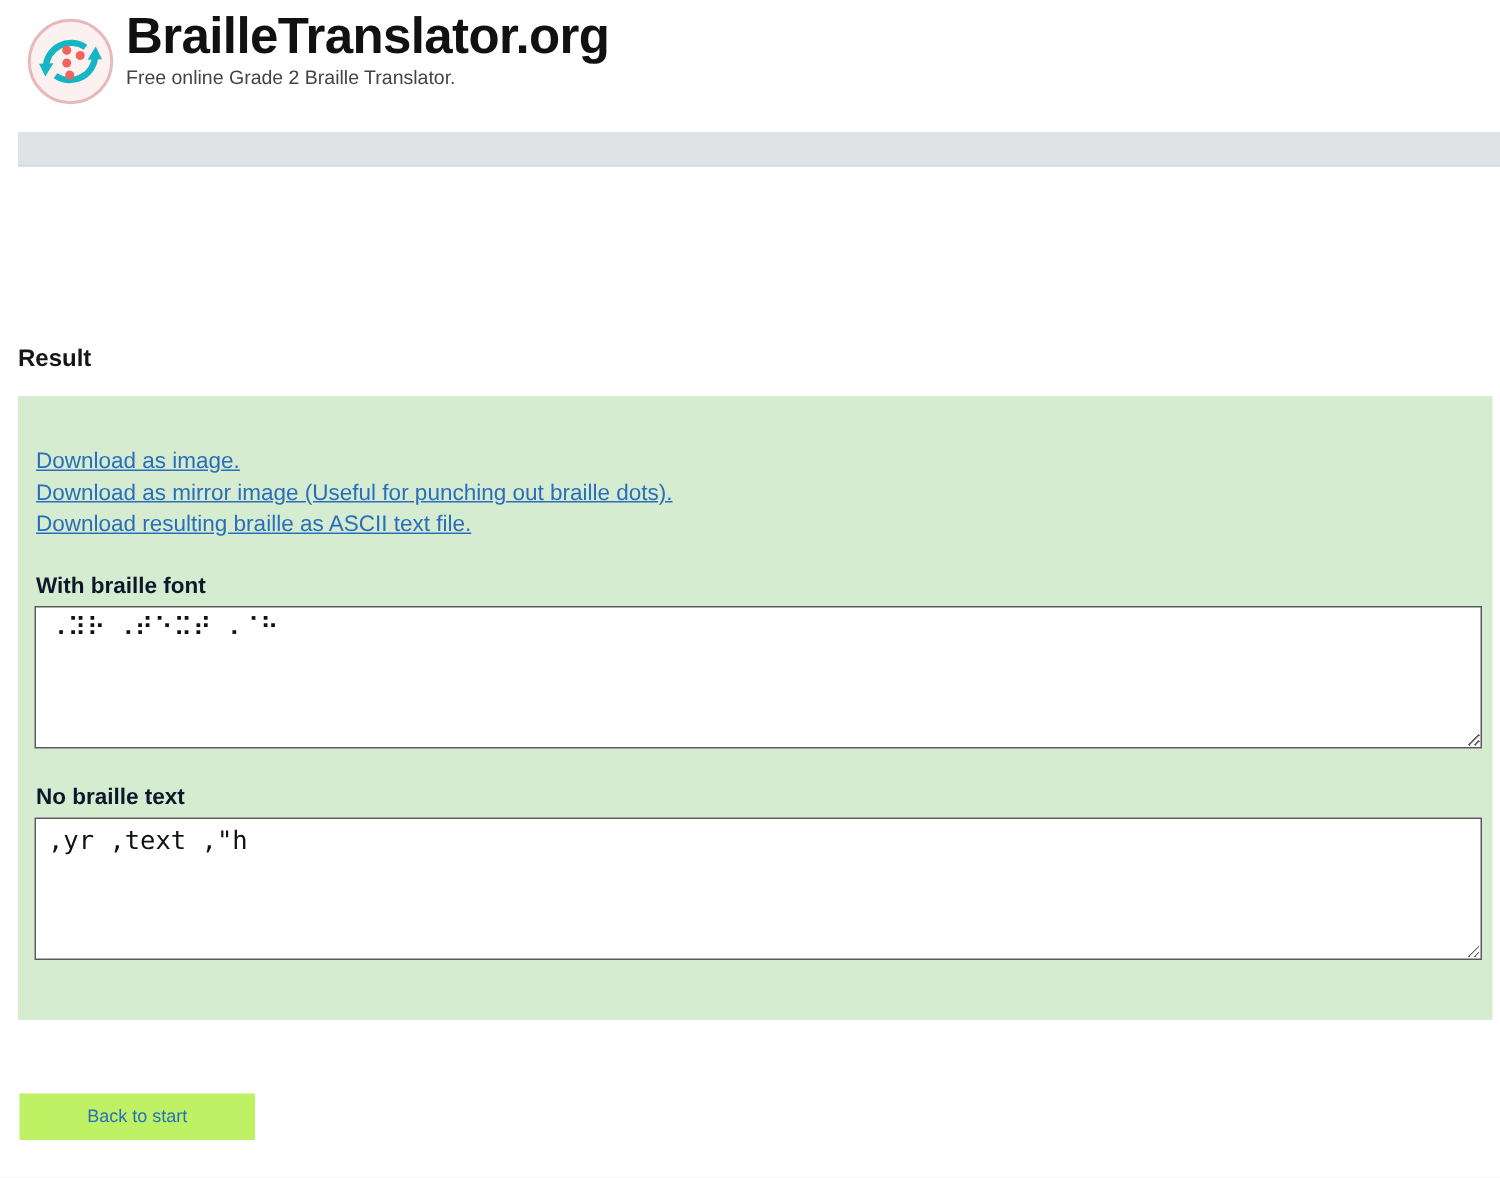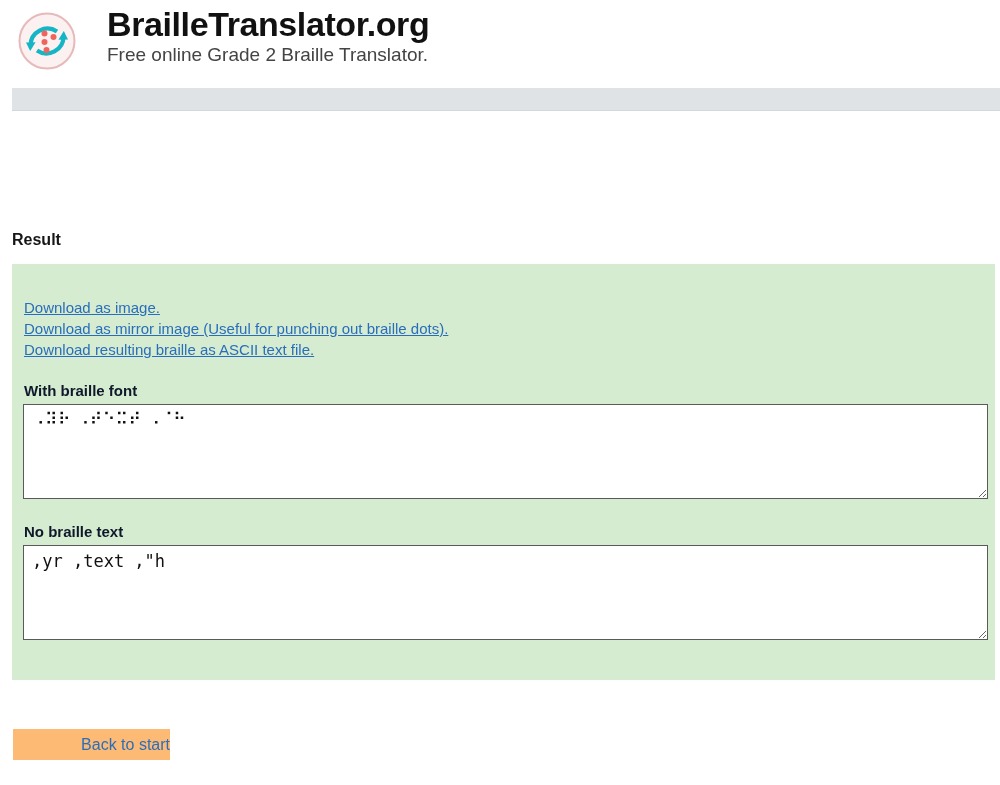--- a/index.html
+++ b/index.html
@@ -25,33 +25,32 @@
     left: 18px;
     top: 12px;
     width: 58px;
     height: 58px;
   }
   .logo-wrap svg { display: block; }
   .brand-block {
     position: absolute;
     left: 84px;
     top: 6px;
-    margin-left: 23px;
   }
   .brand-title {
     font-size: 34px;
     font-weight: bold;
     color: #111111;
     line-height: 1.06;
     letter-spacing: -0.4px;
     margin: 0;
     white-space: nowrap;
   }
   .brand-sub {
-    font-size: 19px;
+    font-size: 13px;
     color: #444444;
     margin: 2px 0 0 0;
     line-height: 1.2;
     white-space: nowrap;
   }
 
   
   .nav-bar {
     position: absolute;
     left: 12px;
@@ -143,28 +142,28 @@
     font-size: 17px;
     line-height: 1.3;
   }
 
   .back-button {
     position: absolute;
     left: 13px;
     top: 618px;
     width: 157px;
     height: 31px;
-    background: #fdba74;
+    background: #bef264;
     border: none;
     color: #2a6ebb;
     font-family: "Liberation Sans", sans-serif;
-    font-size: 16px;
+    font-size: 12px;
     cursor: pointer;
     padding: 0;
-    text-align: right;
+    text-align: center;
     line-height: 31px;
   }
 </style>
 </head>
 <body>
 
 <div class="site-header">
 
   <div class="logo-wrap">
     <svg width="58" height="58" viewBox="0 0 58 58" aria-hidden="true">

